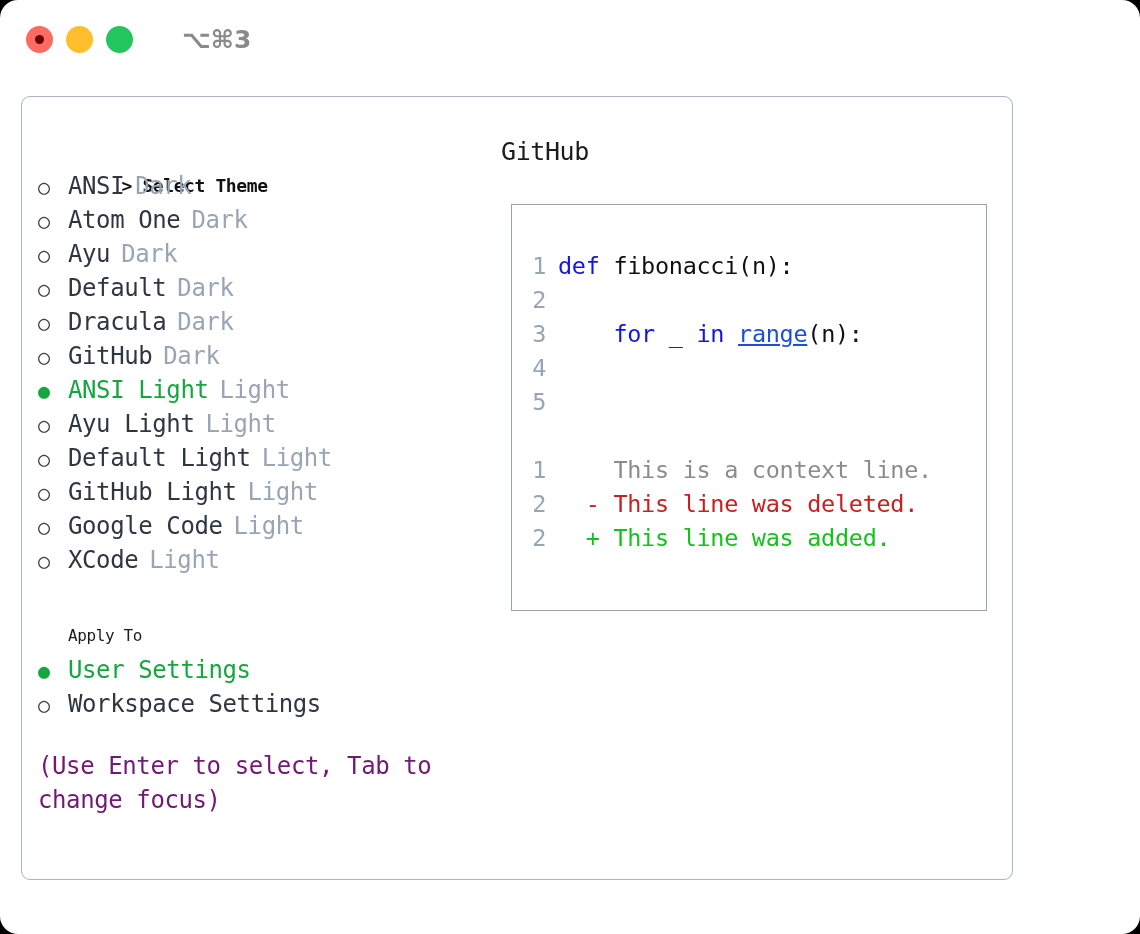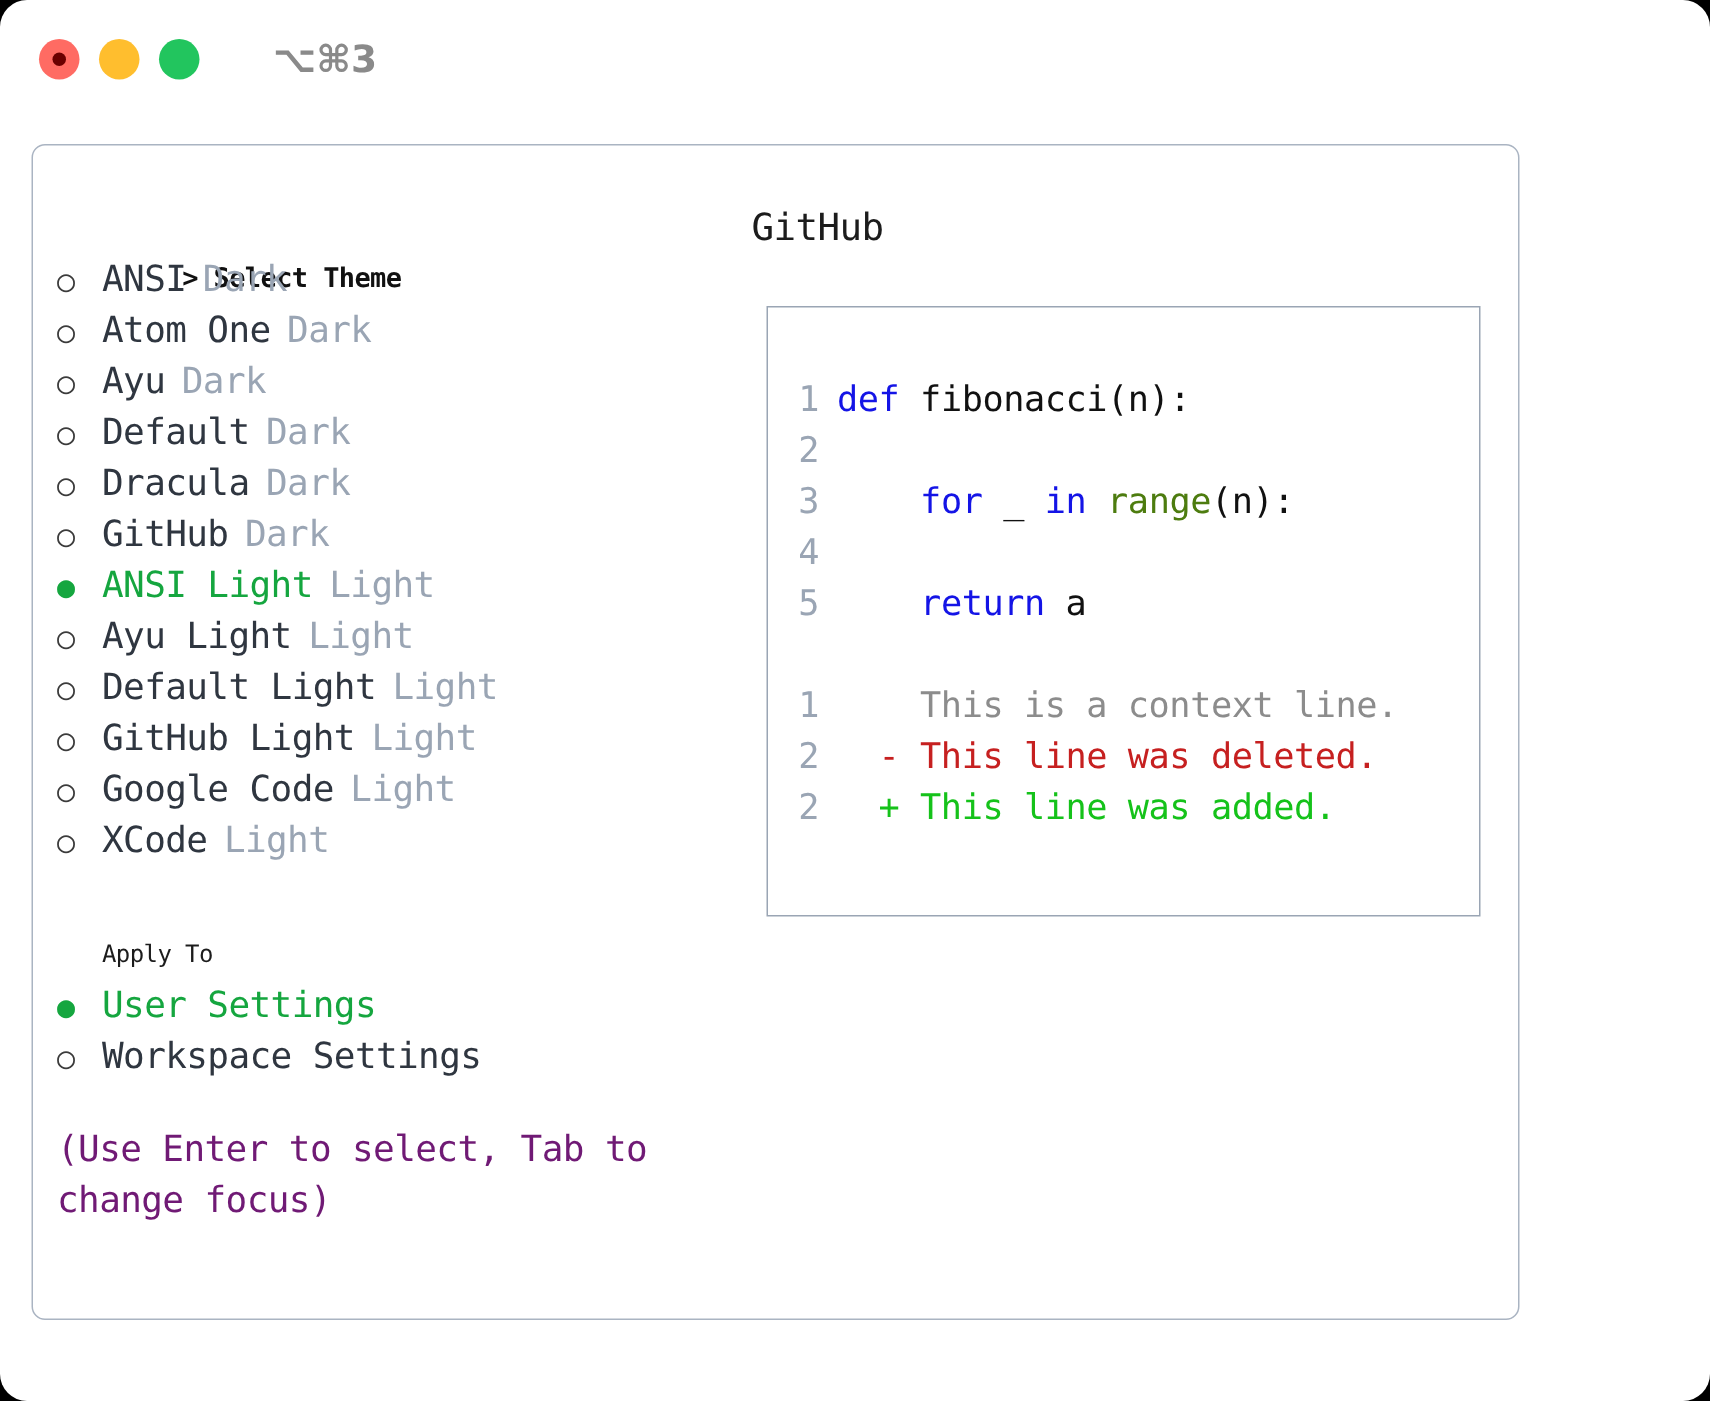--- a/index.html
+++ b/index.html
@@ -185,21 +185,21 @@
     width: 34px;
     flex: none;
     text-align: right;
     color: #9aa5b4;
     padding-right: 12px;
     box-sizing: border-box;
   }
   .code-txt { color: #111111; }
 
   .tok-kw   { color: #1414e6; }
-  .tok-fn   { color: #4d7c0f; }
+  .tok-fn   { color: #1d4ed8; text-decoration: underline; }
   .tok-num  { color: #15a63f; }
   .tok-plain{ color: #111111; }
 
   .diff-ctx { color: #8c8c8c; }
   .diff-del { color: #c62020; }
   .diff-add { color: #15c21a; }
 
   .blank-line { height: 34px; }
 </style>
 </head>
@@ -254,21 +254,21 @@
     <div id="right-col">
       <div id="preview-title">GitHub</div>
 
       <div id="preview-box">
         <div id="code-area">
           <div id="code-lines">
               <div class="code-line"><span class="ln">1</span><span class="code-txt"><span class="tok-kw">def </span><span class="tok-plain">fibonacci(n):</span></span></div>
               <div class="code-line"><span class="ln">2</span></div>
               <div class="code-line"><span class="ln">3</span><span class="code-txt"><span>    </span><span class="tok-kw">for</span><span class="tok-plain"> _ </span><span class="tok-kw">in</span><span class="tok-plain"> </span><span class="tok-fn">range</span><span class="tok-plain">(n):</span></span></div>
               <div class="code-line"><span class="ln">4</span></div>
-              <div class="code-line"><span class="ln">5</span><span class="code-txt"><span>    </span><span class="tok-kw">return</span><span class="tok-plain"> a</span></span></div>
+              <div class="code-line"><span class="ln">5</span></div>
             </div>
           <div class="blank-line"></div>
           <div id="diff-lines">
               <div class="code-line"><span class="ln">1</span><span class="diff-ctx">    This is a context line.</span></div>
               <div class="code-line"><span class="ln">2</span><span class="diff-del">  - This line was deleted.</span></div>
               <div class="code-line"><span class="ln">2</span><span class="diff-add">  + This line was added.</span></div>
             </div>
         </div>
       </div>
     </div>

